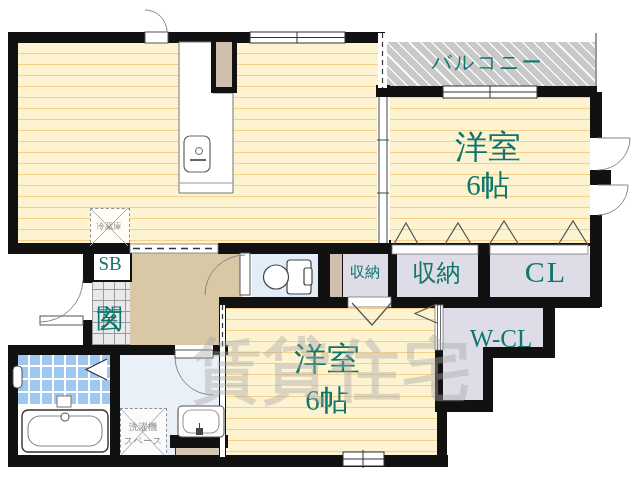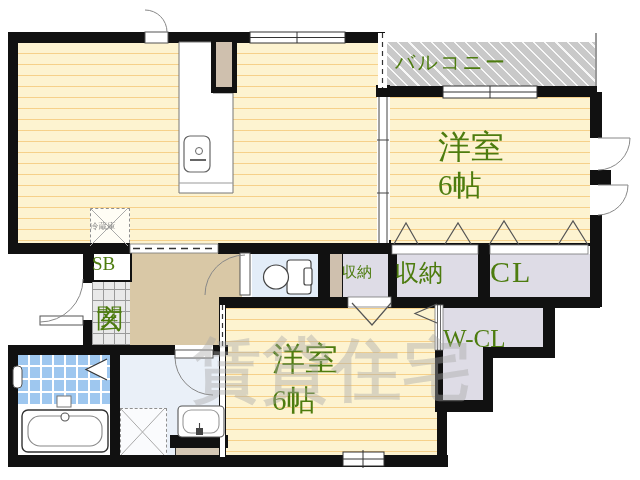--- a/index.html
+++ b/index.html
@@ -2,22 +2,22 @@
 <html><head>
 <meta charset="utf-8">
 <style>
   html,body{margin:0;padding:0;background:#fff;}
   #plan{position:relative;width:640px;height:480px;background:#fff;overflow:hidden;
         font-family:"Liberation Serif","DejaVu Serif",serif;}
   .abs{position:absolute;}
   .wall{position:absolute;background:#111;z-index:10;}
   .floor{position:absolute;z-index:1;}
   .fill{position:absolute;z-index:2;}
-  .lbl{position:absolute;z-index:25;color:#4d7c0f;line-height:1.05;}
-  .small-lbl{position:absolute;z-index:25;color:#8a8a8a;text-align:left;
+  .lbl{position:absolute;z-index:25;color:#0f766e;text-align:center;line-height:1.05;}
+  .small-lbl{position:absolute;z-index:25;color:#8a8a8a;text-align:center;
              font-family:"Liberation Sans","DejaVu Sans",sans-serif;white-space:pre-line;}
   .stripes{background-color:#fdf3d0;
     background-image:repeating-linear-gradient(to bottom,rgba(240,180,80,.55) 0 1px,transparent 1px 11px);}
   .balcony{background-color:#c9c9c9;
     background-image:repeating-linear-gradient(45deg,rgba(255,255,255,.85) 0 1.5px,transparent 1.5px 8px);}
   .closet{background:#dedce6;}
   .beige{background:#d9c8a6;}
   .tile-genkan{background-color:#e9e9e9;
     background-image:linear-gradient(#9a9a9a 1px,transparent 1px),linear-gradient(90deg,#9a9a9a 1px,transparent 1px);
     background-size:11px 11px;}
@@ -224,15 +224,17 @@
   <div class="lbl" style="left:272px;top:342px;width:110px;font-size:33px;">洋室</div>
   <div class="lbl" style="left:272px;top:385px;width:110px;font-size:29px;">6帖</div>
   <div class="lbl" style="left:395px;top:52px;width:185px;font-size:20px;letter-spacing:2px;">バルコニー</div>
   <div class="lbl" style="left:342px;top:265px;width:46px;font-size:15px;">収納</div>
   <div class="lbl" style="left:395px;top:261px;width:83px;font-size:24px;">収納</div>
   <div class="lbl" style="left:490px;top:256px;width:112px;font-size:30px;letter-spacing:2px;">CL</div>
   <div class="lbl" style="left:443px;top:320px;width:116px;font-size:25px;margin-top:6px;">W-CL</div>
   <div class="lbl" style="left:92px;top:254px;width:36px;font-size:19px;">SB</div>
   <div class="lbl" style="left:96px;top:283px;font-size:26px;writing-mode:vertical-rl;text-orientation:upright;letter-spacing:3px;">玄関</div>
   <div class="small-lbl" style="left:90px;top:221px;width:38px;font-size:8.5px;">冷蔵庫</div>
+  <div class="small-lbl" style="left:116px;top:420px;width:54px;font-size:9.5px;line-height:1.5;">洗濯機
+スペース</div>
   <div id="watermark" style="left:193px;top:325px;font-size:68px;">賃貸住宅</div>
 
 </div>
 
 </body></html>

